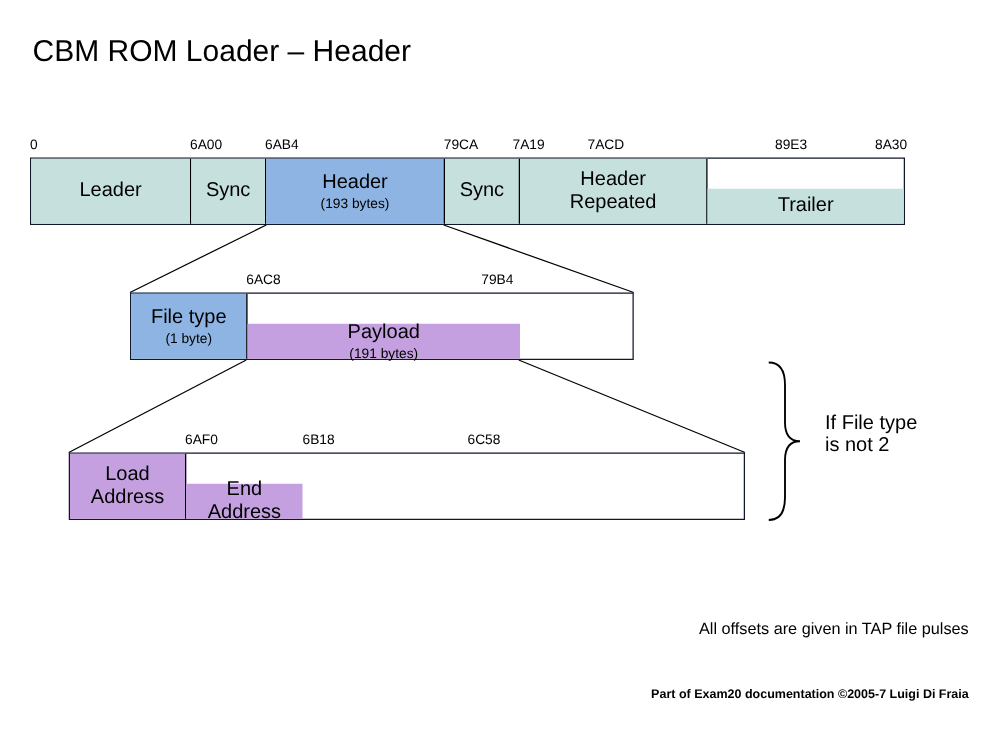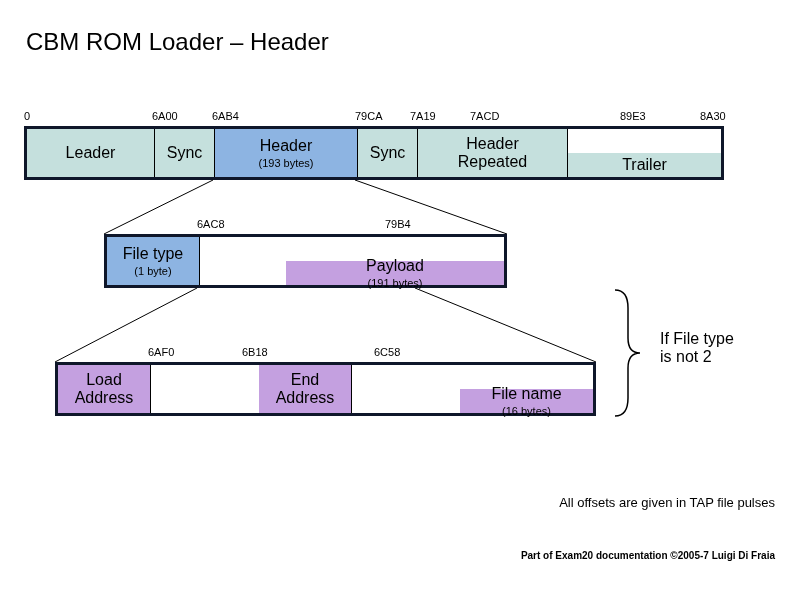--- a/index.html
+++ b/index.html
@@ -20,22 +20,21 @@
     color: #000;
   }
   .offset {
     position: absolute;
     font-size: 11px;
     color: #000;
   }
   .row {
     position: absolute;
     display: flex;
-    border: 3px solid #0f172a;
-    justify-content: space-between;
+    border: 1px solid #0f172a;
   }
   .cell {
     border-right: 1px solid #000;
     display: flex;
     flex-direction: column;
     align-items: center;
     justify-content: center;
     text-align: center;
   }
   .cell:last-child { border-right: none; margin-top: 24px; }
@@ -122,24 +121,20 @@
 <div class="offset" style="left:242px;top:346px">6B18</div>
 <div class="offset" style="left:374px;top:346px">6C58</div>
 
 <div class="row" style="left:55px;top:362px;width:541px;height:54px">
   <div class="cell purple" style="width:93px">
       <div class="lbl" style="white-space:pre-line">Load<br>Address</div>
     </div>
   <div class="cell purple" style="width:93px">
       <div class="lbl" style="white-space:pre-line">End<br>Address</div>
     </div>
-  <div class="cell purple" style="width:133px">
-      <div class="lbl">File name</div>
-      <div class="sub">(16 bytes)</div>
-    </div>
 </div>
 
 <svg style="position:absolute;left:610px;top:288px;width:40px;height:130px">
   <path d="M 5 2 Q 18 2 18 20 L 18 50 Q 18 65 30 65 Q 18 65 18 80 L 18 110 Q 18 128 5 128" stroke="#000" stroke-width="1.5" fill="none"></path>
 </svg>
 <div class="annot" style="left:660px;top:330px;white-space:pre-line">If File type<br>is not 2</div>
 
 <div class="note" style="right:25px;top:495px;text-align:right">All offsets are given in TAP file pulses</div>
 
 <div class="footer" style="right:25px;top:550px">Part of Exam20 documentation ©2005-7 Luigi Di Fraia</div>

